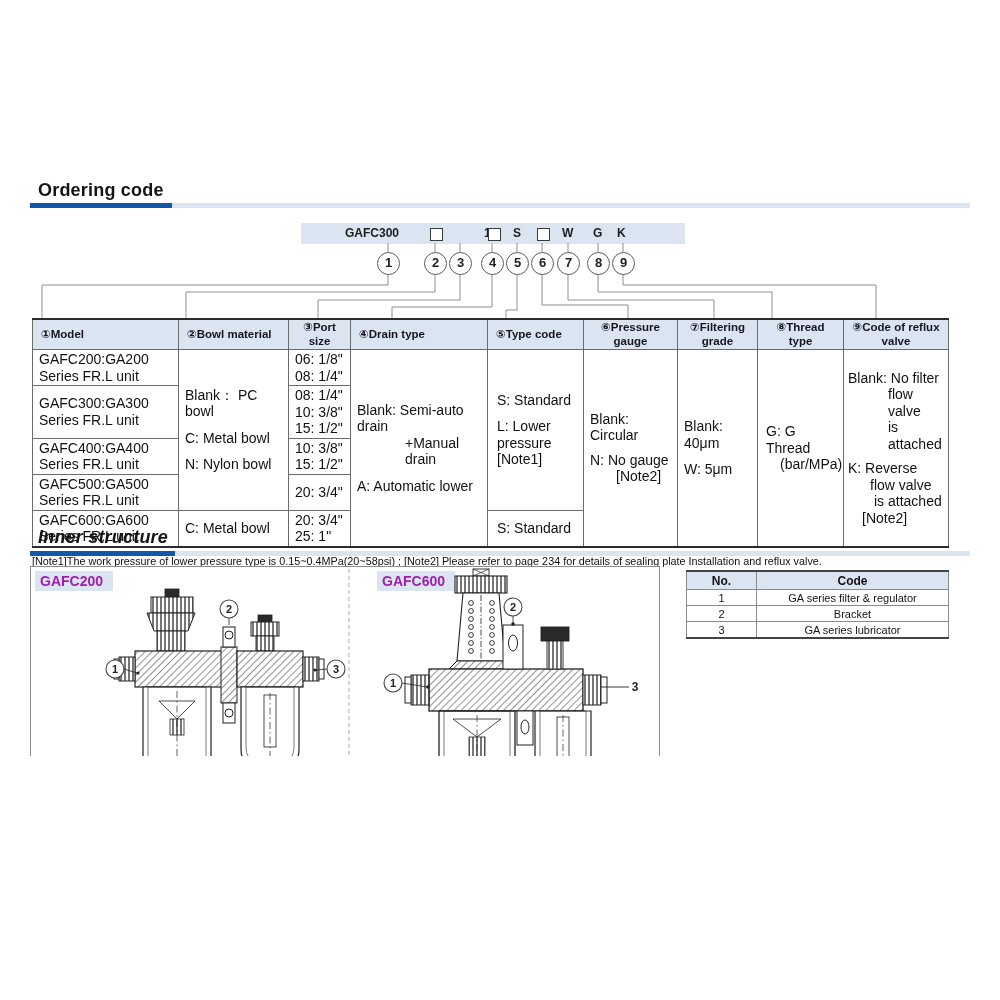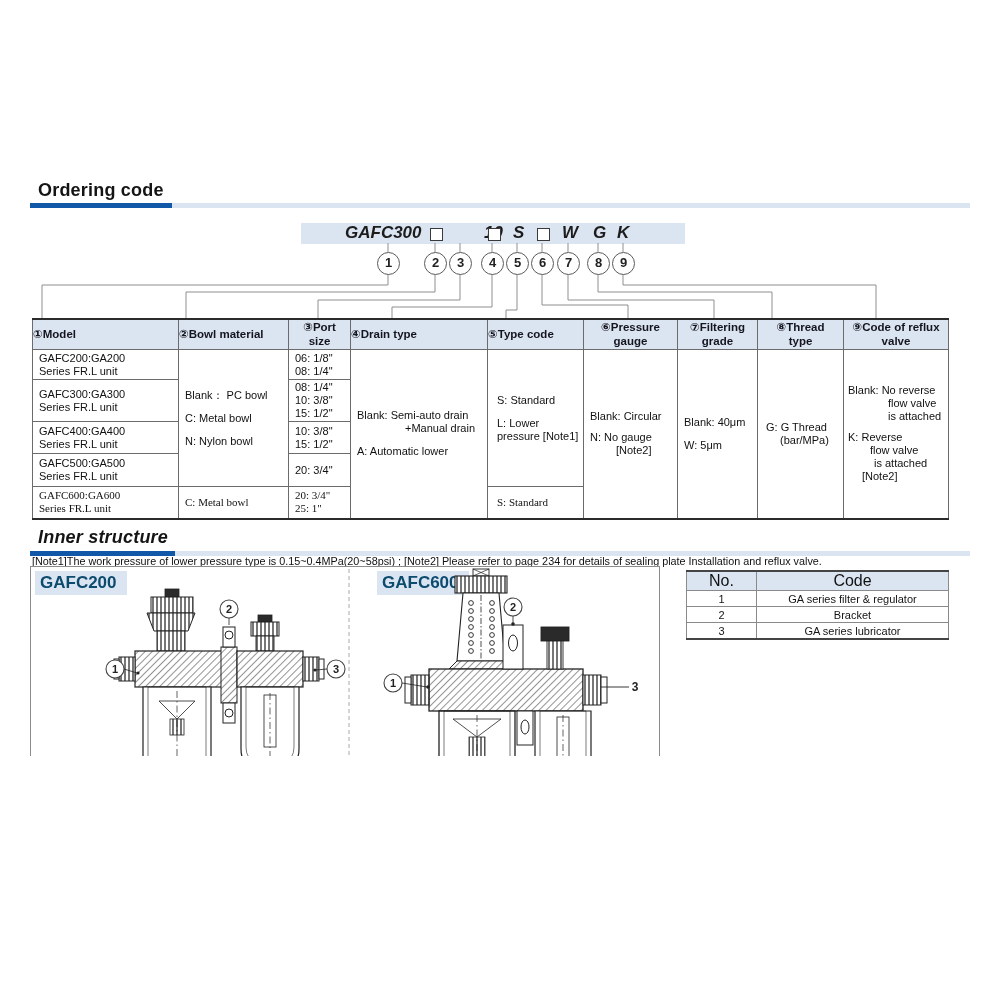--- a/index.html
+++ b/index.html
@@ -5,47 +5,47 @@
   html,body{margin:0;padding:0;background:#fff;}
   #page{position:relative;width:1000px;height:756px;background:#ffffff;
         font-family:"Liberation Sans","DejaVu Sans",sans-serif;color:#111;overflow:hidden;}
   .abs{position:absolute;}
   
   .sec-title{font-size:18px;font-weight:bold;color:#141414;letter-spacing:.2px;}
   .rule-light{background:#dbe5f2;height:5px;}
   .rule-dark{background:#1258a8;height:5px;}
   
   .code-bar{background:#dbe5f2;height:21px;}
-  .code-seg{position:absolute;font-size:17px;font-weight:bold;color:#1c1c1c;top:224px;line-height:18px;font-style:italic;}
+  .code-seg{position:absolute;font-size:12px;font-weight:bold;color:#1c1c1c;top:224px;line-height:18px;}
   .code-box{position:absolute;top:228px;width:11px;height:11px;border:1.6px solid #3a3a3a;background:#fff;}
   .callout-circle{position:absolute;width:21px;height:21px;border:1.3px solid #5a5a5a;border-radius:50%;
     background:#fff;text-align:center;line-height:20px;font-size:13px;font-weight:bold;color:#222;}
   
   table.order{border-collapse:collapse;table-layout:fixed;width:916px;
     border-top:2px solid #2b2b2b;border-bottom:2px solid #2b2b2b;}
   table.order th,table.order td{border:1px solid #6b6b6b;padding:0;vertical-align:middle;
-    font-size:11px;line-height:1.18;overflow:hidden;}
+    font-size:14px;line-height:1.18;overflow:hidden;}
   table.order th{background:#dbe5f2;font-size:11.5px;font-weight:bold;color:#15151f;}
   .th-in{padding:1px 3px;}
-  .th-left .th-in{text-align:left;padding-left:0;}
+  .th-left .th-in{text-align:left;padding-left:8px;}
   .th-cent .th-in{text-align:center;}
   .cell{padding:1px 0 1px 6px;text-align:left;}
   .gap8{height:8px;} .gap10{height:10px;}
   .ind48{padding-left:48px;} .ind26{padding-left:26px;} .ind40{padding-left:40px;}
   .ind22{padding-left:22px;} .ind14{padding-left:14px;}
   
   .notes{font-size:10.8px;color:#101010;white-space:nowrap;}
   
   .inner-box{border:1px solid #8c8c8c;background:#fff;}
-  .chip{background:#dbe5f2;font-size:17px;font-weight:bold;color:#0c4a6e;padding:2px 10px 2px 5px;}
+  .chip{background:#dbe5f2;font-size:14px;font-weight:bold;color:#a21caf;padding:2px 10px 2px 5px;}
   
   table.parts{border-collapse:collapse;table-layout:fixed;width:262px;
     border-top:2px solid #444;border-bottom:2px solid #444;}
   table.parts th,table.parts td{border:1px solid #8a8a8a;font-size:11px;text-align:center;padding:0;}
-  table.parts th{background:#dbe5f2;font-size:16px;font-weight:normal;height:17px;}
+  table.parts th{background:#dbe5f2;font-size:12px;font-weight:bold;height:17px;}
   table.parts td{height:15px;color:#141414;}
   .bottom-bar{background:#141414;}
   svg text{font-family:"Liberation Sans","DejaVu Sans",sans-serif;}
 </style>
 </head>
 <body>
 
 <div id="page">
 
   <div class="abs sec-title" style="left:38px;top:180px;">Ordering code</div>
@@ -186,21 +186,21 @@
             </div>
           </td>
         <td rowspan="5">
             <div class="cell" style="padding-left:8px;">
           <div>G: G Thread</div>
               <div class="ind14">(bar/MPa)</div>
             </div>
           </td>
         <td rowspan="5">
             <div class="cell" style="padding-left:4px;">
-          <div>Blank: No reverse</div>
+          <div>Blank: No filter</div>
               <div class="ind40">flow valve</div>
               <div class="ind40">is attached</div>
           <div class="gap8"></div>
           <div>K: Reverse</div>
               <div class="ind22">flow valve</div>
               <div class="ind26">is attached</div>
               <div class="ind14">[Note2]</div>
             </div>
           </td>
       </tr>
@@ -239,21 +239,21 @@
               <div>GAFC500:GA500</div>
               <div>Series FR.L unit</div>
             </div>
           </td>
         <td>
             <div class="cell">
               <div>20: 3/4"</div>
             </div>
           </td>
       </tr>
-      <tr style="height:32px;font-family:Liberation Serif, serif;">
+      <tr style="height:32px;">
         <td>
             <div class="cell">
               <div>GAFC600:GA600</div>
               <div>Series FR.L unit</div>
             </div>
           </td>
         <td>
             <div class="cell">C: Metal bowl</div>
           </td>
         <td>

